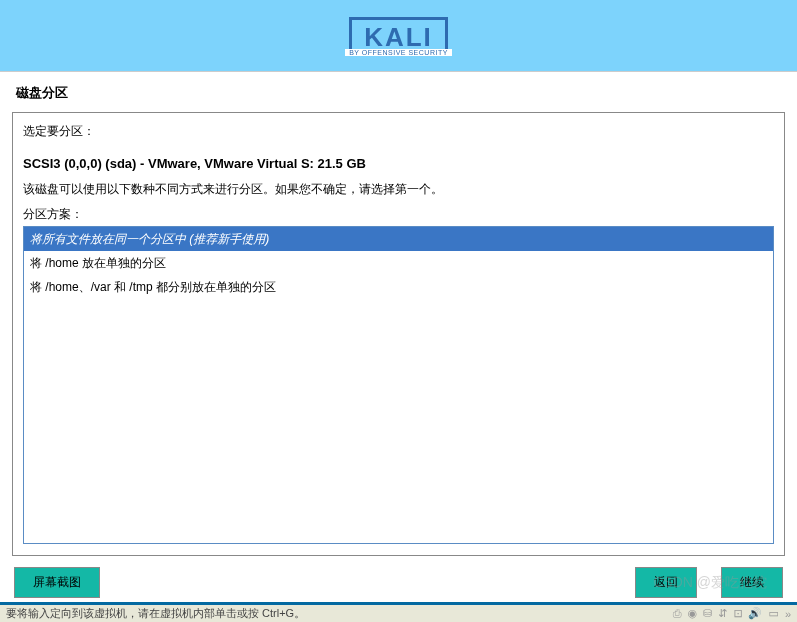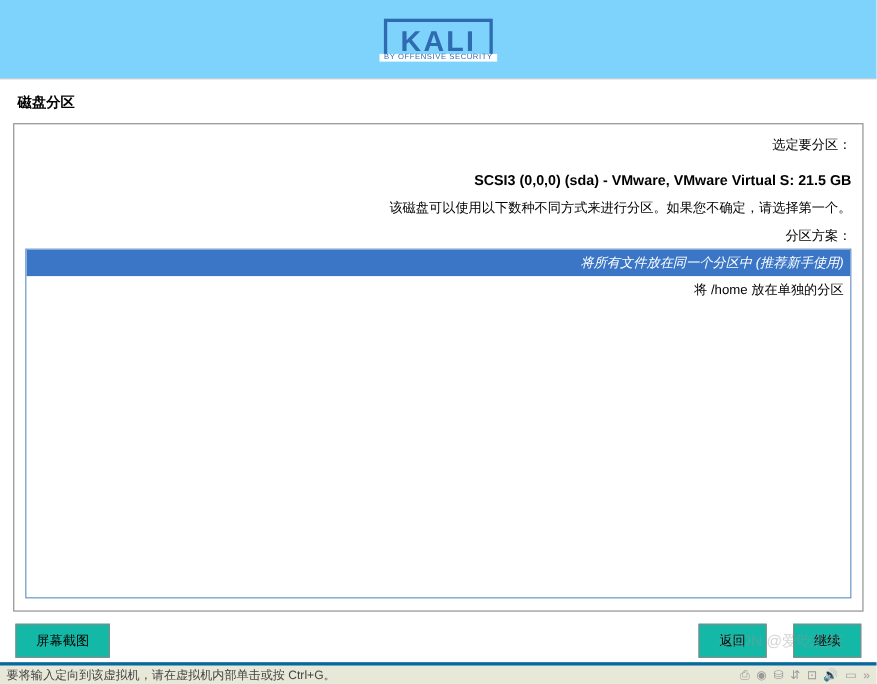--- a/index.html
+++ b/index.html
@@ -51,21 +51,20 @@
     .page-title {
       font-weight: bold;
       font-size: 13px;
       padding: 12px 16px 10px 16px;
     }
     .content-box {
       border: 1px solid #888;
       margin: 0 12px;
       padding: 10px 10px 0 10px;
       height: 444px;
-      text-align: right;
     }
     .prompt-line {
       margin-bottom: 10px;
     }
     .disk-line {
       font-weight: bold;
       font-size: 13px;
       margin-bottom: 10px;
       margin-top: 16px;
     }
@@ -158,20 +157,21 @@
 <div class="page-title">磁盘分区</div>
 
 <div class="content-box">
   <div class="prompt-line">选定要分区：</div>
   <div class="disk-line">SCSI3 (0,0,0) (sda) - VMware, VMware Virtual S: 21.5 GB</div>
   <div class="instruction-line">该磁盘可以使用以下数种不同方式来进行分区。如果您不确定，请选择第一个。</div>
   <div class="scheme-label">分区方案：</div>
   <div class="options-list">
     <div class="option-row selected">将所有文件放在同一个分区中 (推荐新手使用)</div>
     <div class="option-row">将 /home 放在单独的分区</div>
+    <div class="option-row">将 /home、/var 和 /tmp 都分别放在单独的分区</div>
   </div>
 </div>
 
 <div class="bottom-bar">
   <button class="btn">屏幕截图</button>
   <div class="btn-group-right">
     <button class="btn">返回</button>
     <button class="btn">继续</button>
   </div>
 </div>

